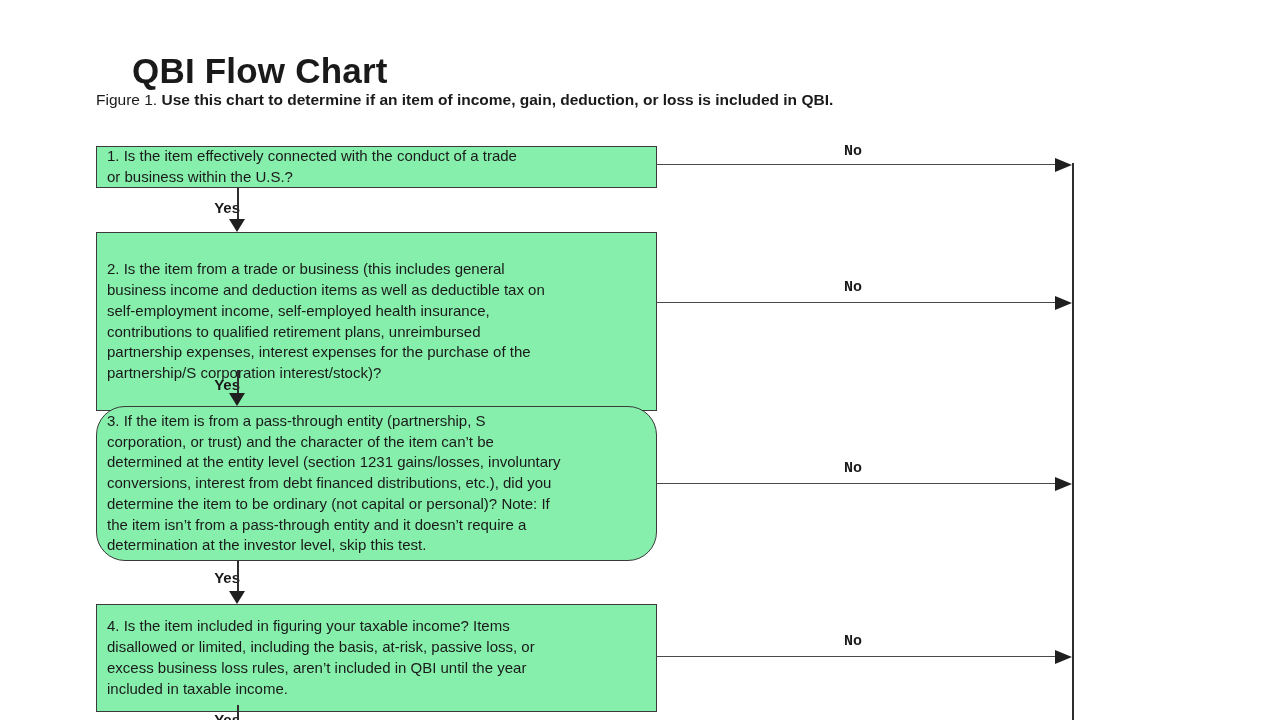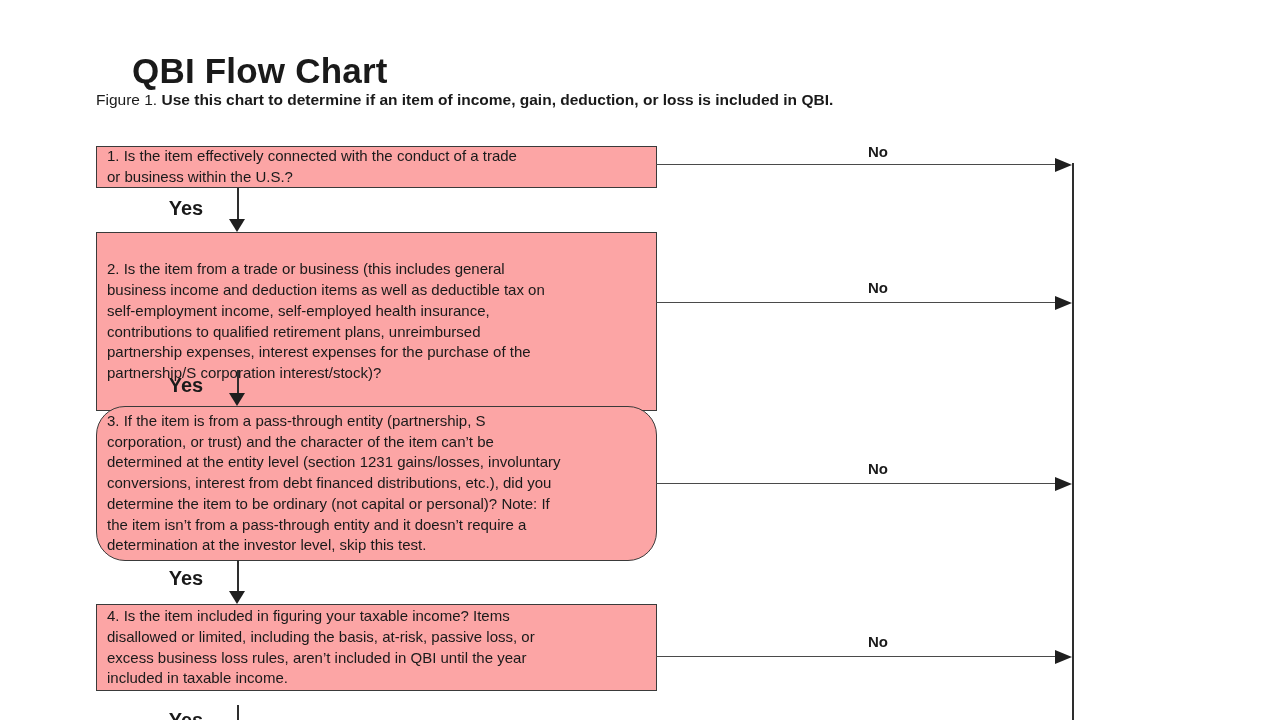--- a/index.html
+++ b/index.html
@@ -8,67 +8,67 @@
     overflow:hidden;font-family:"Liberation Sans",sans-serif;color:#1a1a1a;
   }
   .title{
     position:absolute;left:95px;top:56px;font-size:35px;line-height:30px;
     font-weight:bold;letter-spacing:0.2px;margin-left:37px;
   }
   .subtitle{position:absolute;left:96px;top:90px;font-size:15.5px;line-height:20px;}
   .subtitle .cap{font-weight:bold;}
   .qbox{
     position:absolute;left:96px;width:561px;border:1.5px solid #3a3a3a;
-    background:#fca5a5;box-sizing:border-box;padding:0 8px 0 10px;
+    background:#86efac;box-sizing:border-box;padding:0 8px 0 10px;
     font-size:15px;line-height:20.8px;white-space:pre-line;
     display:grid;align-content:center;
   }
   #box1{top:145.5px;height:42.5px;}
   #box2{top:232px;height:179px;}
   #box3{top:406px;height:155px;border-radius:29px;}
-  #box4{top:604px;height:87px;}
+  #box4{top:604px;height:108px;}
   .qbox b{font-weight:normal;}
   .vline{position:absolute;left:237px;width:2px;background:#2e2e2e;}
   #yes-line-1{top:188px;height:31px;}
   #yes-line-2{top:370px;height:23px;}
   #yes-line-3{top:560px;height:31px;}
   #yes-line-4{top:705px;height:15px;}
   .tri-down{
     position:absolute;left:229px;width:0;height:0;
     border-left:8.5px solid transparent;border-right:8.5px solid transparent;
     border-top:13px solid #1f1f1f;
   }
   #yes-arrow-1{top:219px;}
   #yes-arrow-2{top:393px;}
   #yes-arrow-3{top:591px;}
   .yes{
-    position:absolute;left:162px;width:48px;text-align:center;
-    font-weight:bold;font-size:20px;line-height:16px;
+    position:absolute;left:192px;width:48px;text-align:right;
+    font-weight:bold;font-size:15px;line-height:16px;
   }
   #yes-label-1{top:200px;}
   #yes-label-2{top:377px;}
   #yes-label-3{top:570px;}
   #yes-label-4{top:712px;}
   .hline{position:absolute;left:656px;width:400px;height:1.6px;background:#4a4a4a;}
   #no-line-1{top:163.5px;}
   #no-line-2{top:301.5px;}
   #no-line-3{top:482.5px;}
   #no-line-4{top:655.5px;}
   .tri-right{
     position:absolute;left:1055px;width:0;height:0;
     border-top:7px solid transparent;border-bottom:7px solid transparent;
     border-left:17px solid #1f1f1f;
   }
   #no-arrow-1{top:157.5px;}
   #no-arrow-2{top:295.5px;}
   #no-arrow-3{top:476.5px;}
   #no-arrow-4{top:649.5px;}
   .no{
-    position:absolute;left:838px;width:80px;text-align:center;
-    font-weight:bold;font-size:15px;line-height:16px;
+    position:absolute;left:813px;width:80px;text-align:center;
+    font-weight:bold;font-size:15px;line-height:16px;font-family:Liberation Mono, monospace;
   }
   #no-label-1{top:144px;}
   #no-label-2{top:280px;}
   #no-label-3{top:461px;}
   #no-label-4{top:634px;}
   .rail{position:absolute;left:1072px;top:163px;width:2px;height:557px;background:#2e2e2e;}
 </style>
 </head>
 <body>
 

